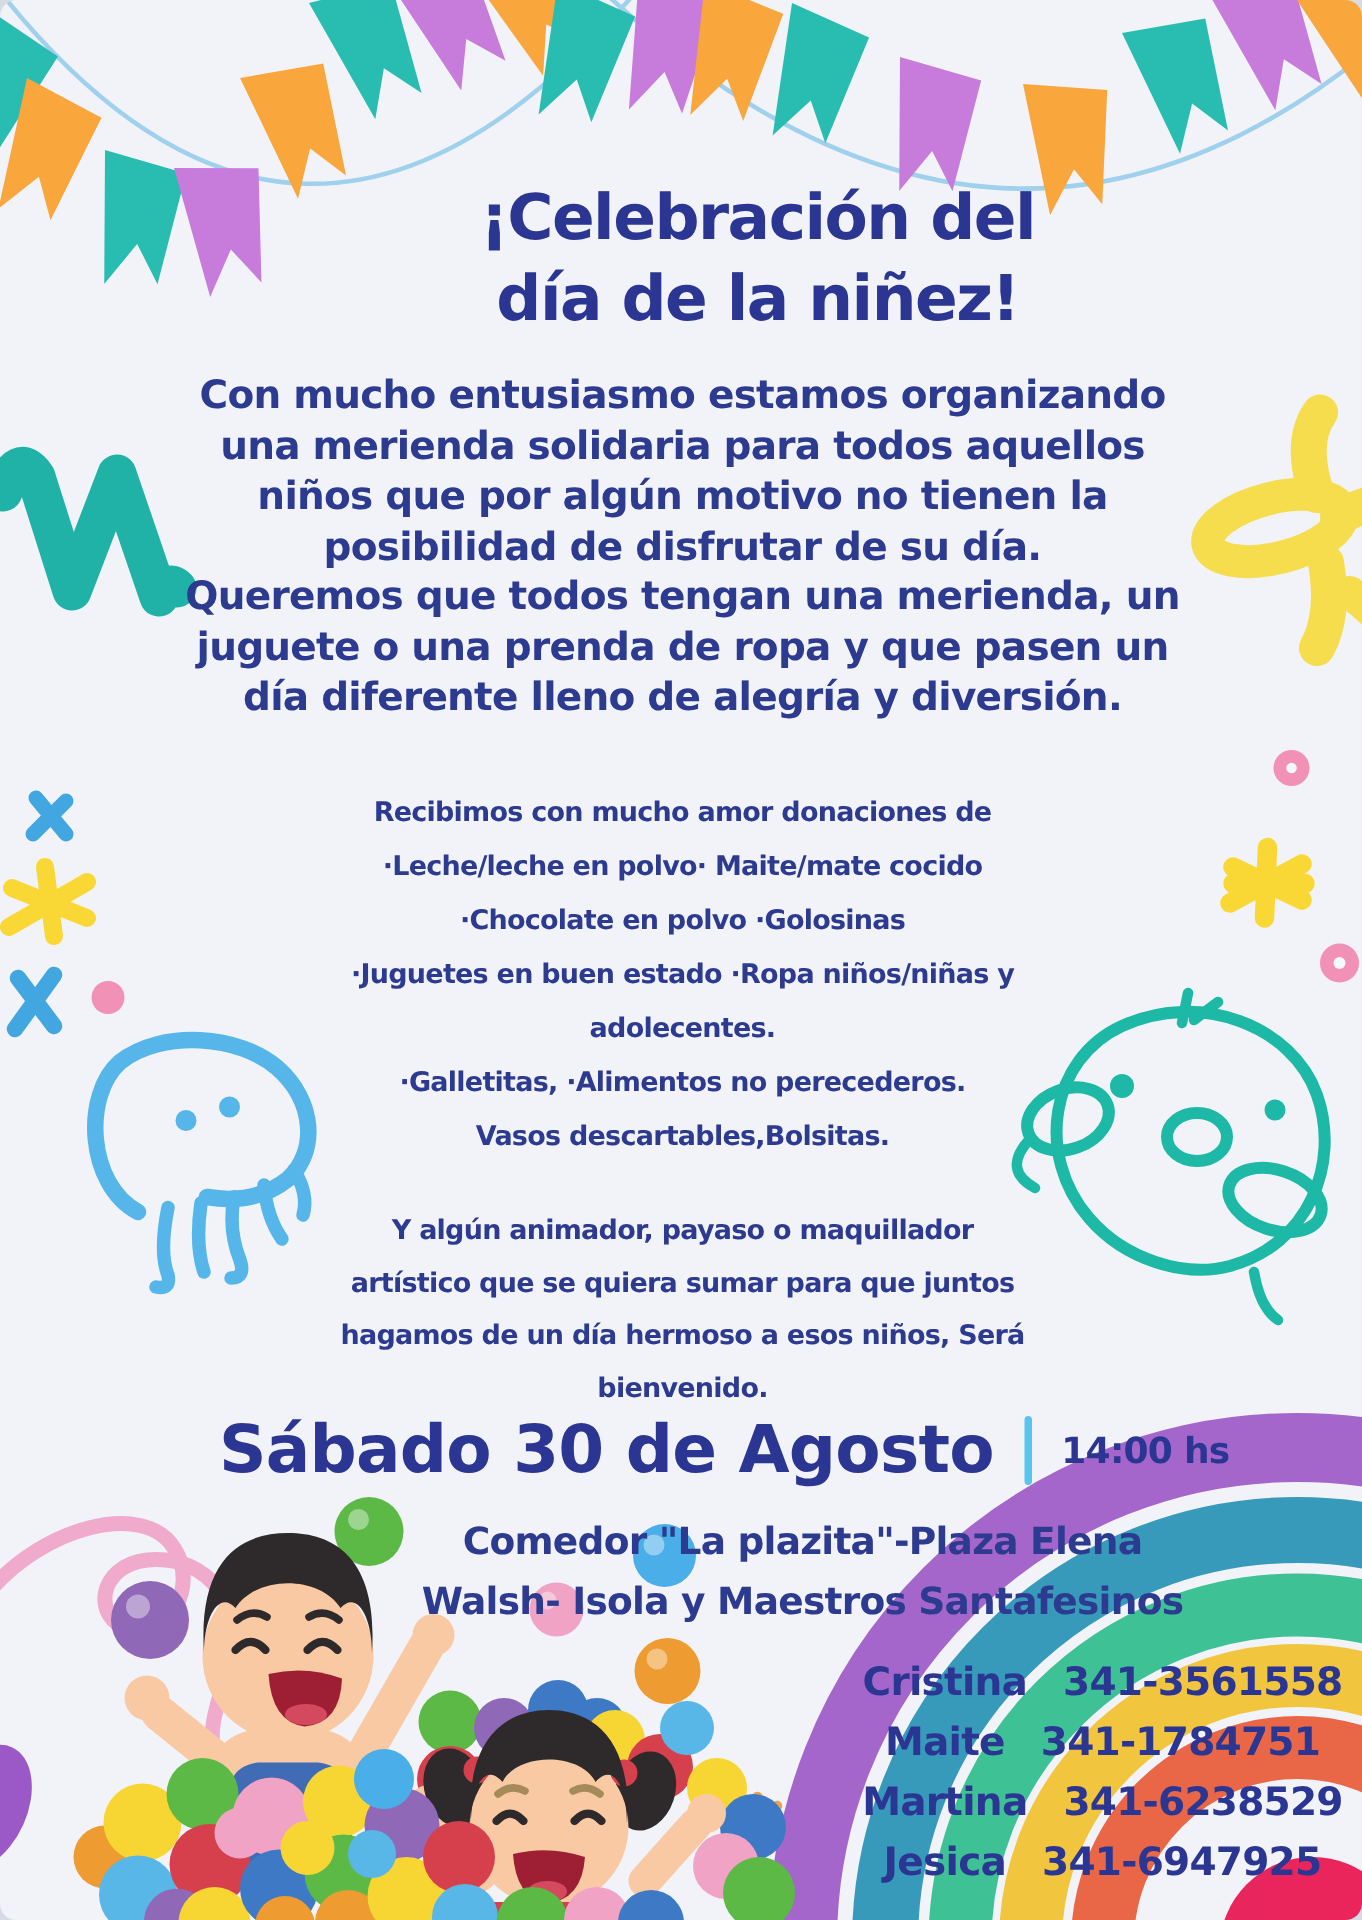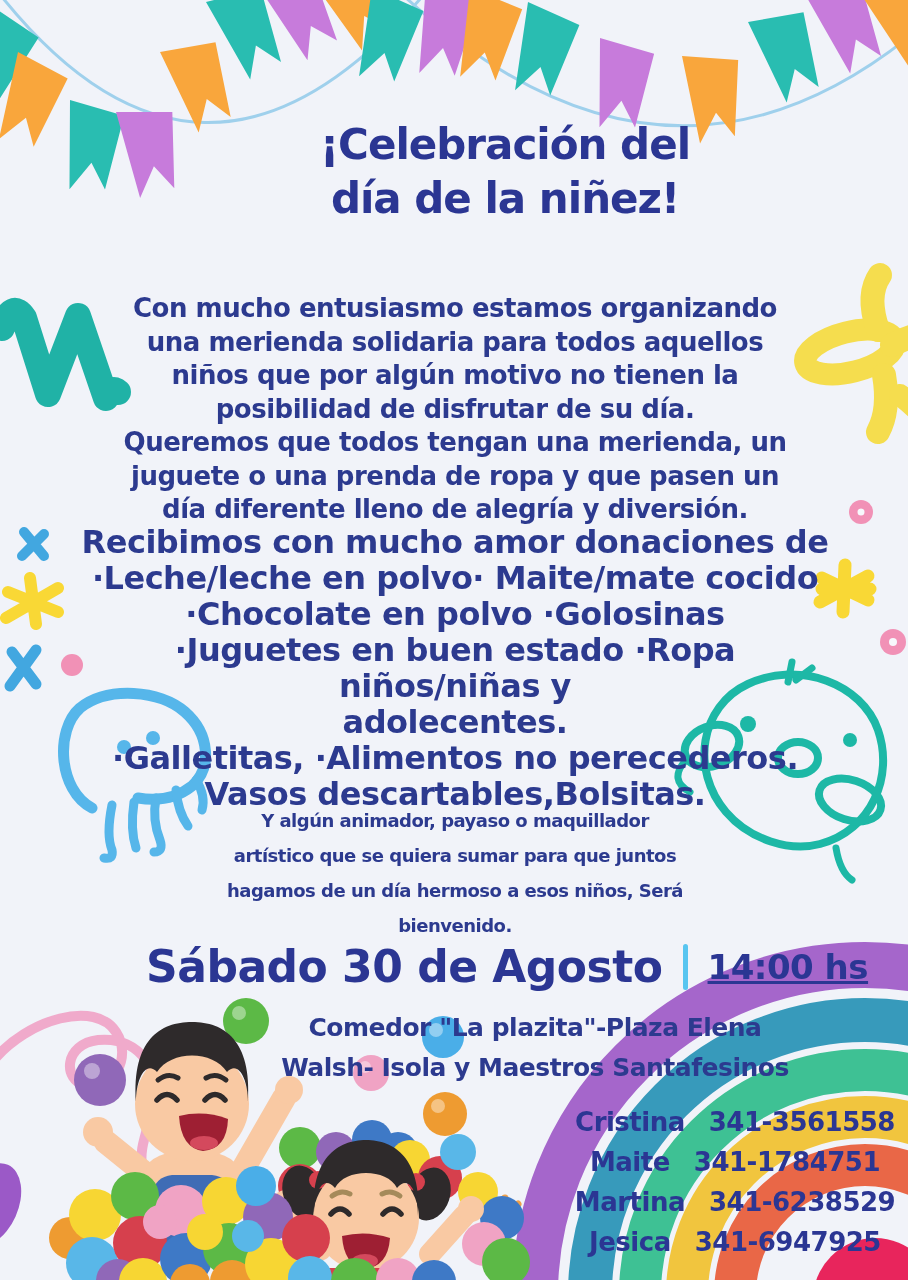--- a/index.html
+++ b/index.html
@@ -1,39 +1,40 @@
 <!DOCTYPE html>
 <html><head>
 <meta charset="utf-8">
 <style>
   html,body{margin:0;padding:0;background:#d8dbe4;}
   .flyer{
     position:relative;width:908px;height:1280px;margin:0 auto;
     background:#f1f3f9;overflow:hidden;
     font-family:"DejaVu Sans","Liberation Sans",sans-serif;
     color:#2c3a8f;
+    border-radius:11px;
   }
   .deco{position:absolute;top:0;left:0;pointer-events:none;}
   .txt{position:absolute;text-align:center;letter-spacing:-0.5px;}
   .ml{white-space:pre-line;}
   .title{
     top:118px;left:85px;width:740px;transform:translateX(50px);
     font-size:42px;line-height:54px;font-weight:800;color:#2b3693;
     letter-spacing:-1px;
   }
-  .intro{top:248px;left:85px;width:740px;font-size:26px;line-height:33.5px;font-weight:700;margin-top:44px;}
-  .donations{top:524px;left:80px;width:750px;font-size:32px;line-height:36px;font-weight:700;}
+  .intro{top:248px;left:85px;width:740px;font-size:26px;line-height:33.5px;font-weight:700;}
+  .donations{top:524px;left:80px;width:750px;font-size:18px;line-height:36px;font-weight:700;}
   .animator{top:803px;left:85px;width:740px;font-size:18px;line-height:35px;font-weight:700;}
   .daterow{
     position:absolute;top:941px;left:146px;display:flex;align-items:center;
     font-weight:800;color:#2b3693;letter-spacing:-0.5px;
   }
   .daterow .date{font-size:44px;}
   .daterow .sep{width:5px;height:46px;background:#58c5f0;border-radius:3px;margin:0 20px;}
-  .daterow .time{font-size:34px;text-decoration:underline;}
+  .daterow .time{font-size:24px;}
   .location{top:1008px;left:240px;width:590px;font-size:25px;line-height:40px;font-weight:700;}
   .contacts{position:absolute;top:1102px;left:550px;width:370px;text-align:center;}
   .contact-row{font-size:26px;line-height:40px;font-weight:800;color:#2b3693;letter-spacing:-0.5px;}
   .contact-row .n{margin-right:24px;}
   .text-layer{position:absolute;top:0;left:0;width:100%;height:100%;z-index:3;}
   svg{display:block;}
 </style>
 </head>
 <body>
 

